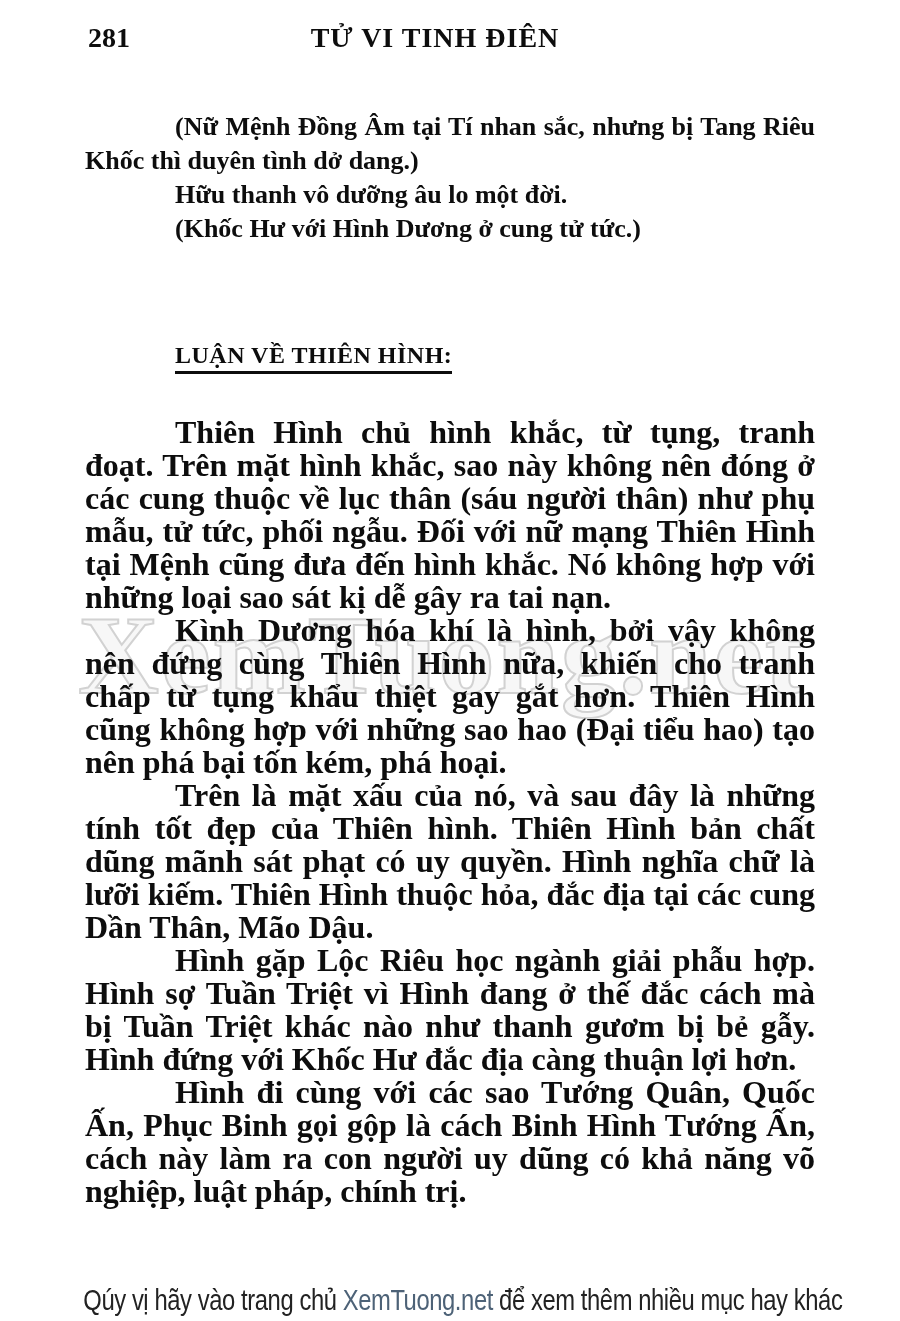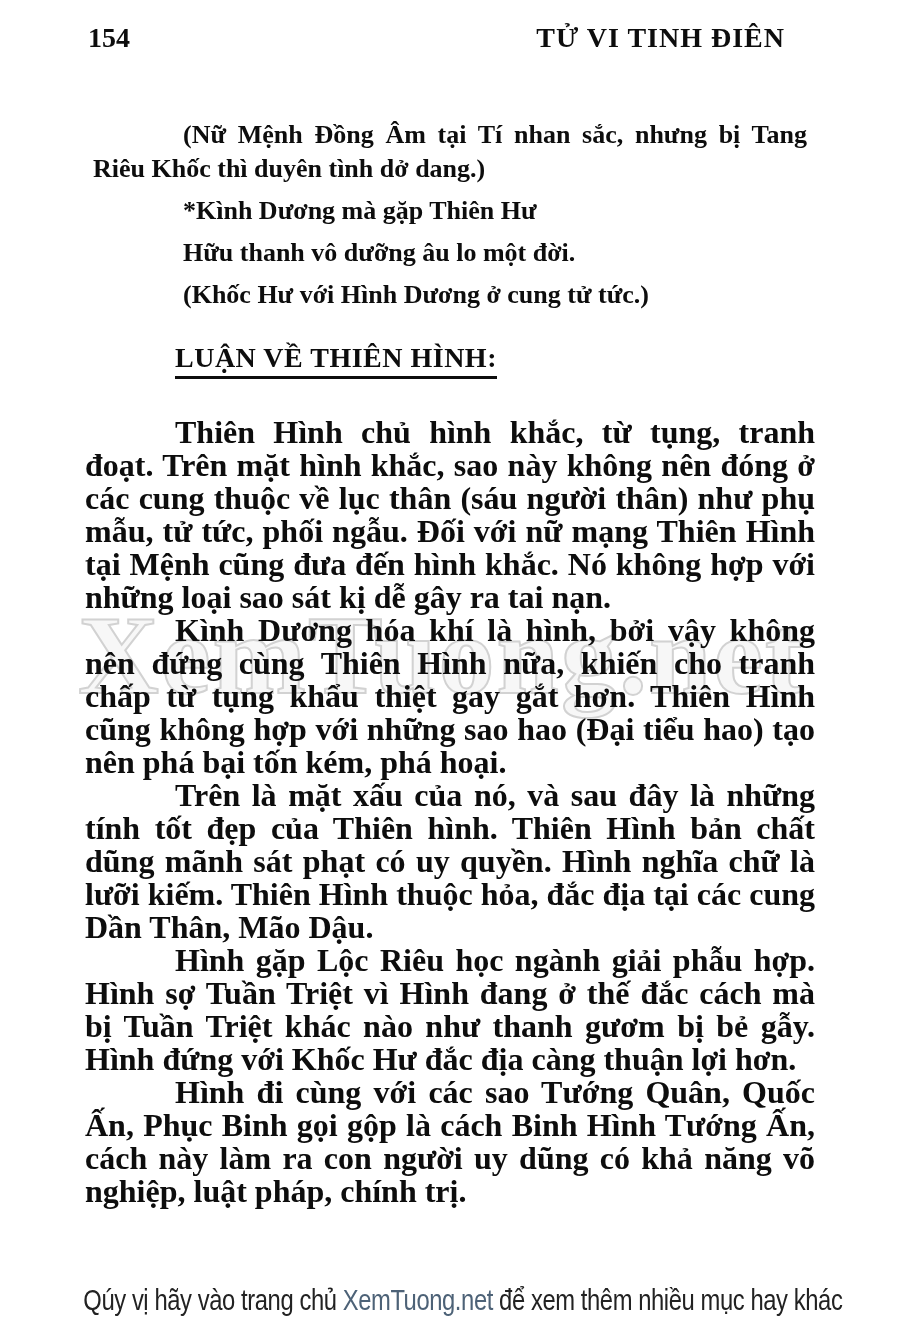--- a/index.html
+++ b/index.html
@@ -31,40 +31,40 @@
   }
   .header { position: absolute; top: 22px; left: 0; right: 0; height: 40px; z-index: 1; }
   .pagenum {
     position: absolute;
     left: 88px; top: 0;
     font-size: 28px; font-weight: bold;
   }
   .running-title {
     position: absolute;
     left: 85px; top: 0; width: 700px;
-    text-align: right;
+    text-align: center;
     font-size: 28px; font-weight: bold;
     letter-spacing: 1px;
   }
   .intro {
     position: absolute;
     left: 85px; top: 110px; width: 730px;
     z-index: 1;
     font-size: 26px; font-weight: bold;
     line-height: 34px;
   }
-  .intro p { margin: 8px; }
+  .intro p { margin: 0; }
   .intro .indent { text-indent: 90px; text-align: justify; }
   .intro .verse { padding-left: 90px; }
   .section-heading {
     position: absolute;
     left: 175px; top: 342px;
     z-index: 1;
     margin: 0;
-    font-size: 28px; font-weight: bold;
+    font-size: 24px; font-weight: bold;
     letter-spacing: 0.5px;
     text-decoration: none;
     border-bottom: 3px solid #0d0d0d;
     padding-bottom: 2px;
   }
   .bodytext {
     position: absolute;
     left: 85px; top: 416px; width: 730px;
     z-index: 1;
     font-size: 32px; font-weight: bold;
@@ -92,27 +92,26 @@
   .footer-link { color: #4d6277; }
 </style>
 </head>
 <body>
 
 <div class="page">
 
   <div class="watermark">XemTuong.net</div>
 
   <div class="header">
-    <span class="pagenum">154</span>
+    <span class="pagenum">281</span>
     <span class="running-title">TỬ VI TINH ĐIÊN</span>
   </div>
 
   <div class="intro">
     <p class="indent">(Nữ Mệnh Đồng Âm tại Tí nhan sắc, nhưng bị Tang Riêu Khốc thì duyên tình dở dang.)</p>
-    <p class="verse">*Kình Dương mà gặp Thiên Hư</p>
     <p class="verse">Hữu thanh vô dưỡng âu lo một đời.</p>
     <p class="verse">(Khốc Hư với Hình Dương ở cung tử tức.)</p>
   </div>
 
   <h2 class="section-heading">LUẬN VỀ THIÊN HÌNH:</h2>
 
   <div class="bodytext">
     <p>Thiên Hình chủ hình khắc, từ tụng, tranh đoạt. Trên mặt hình khắc, sao này không nên đóng ở các cung thuộc về lục thân (sáu người thân) như phụ mẫu, tử tức, phối ngẫu. Đối với nữ mạng Thiên Hình tại Mệnh cũng đưa đến hình khắc. Nó không hợp với những loại sao sát kị dễ gây ra tai nạn.</p>
     <p>Kình Dương hóa khí là hình, bởi vậy không nên đứng cùng Thiên Hình nữa, khiến cho tranh chấp từ tụng khẩu thiệt gay gắt hơn. Thiên Hình cũng không hợp với những sao hao (Đại tiểu hao) tạo nên phá bại tốn kém, phá hoại.</p>
     <p>Trên là mặt xấu của nó, và sau đây là những tính tốt đẹp của Thiên hình. Thiên Hình bản chất dũng mãnh sát phạt có uy quyền. Hình nghĩa chữ là lưỡi kiếm. Thiên Hình thuộc hỏa, đắc địa tại các cung Dần Thân, Mão Dậu.</p>

